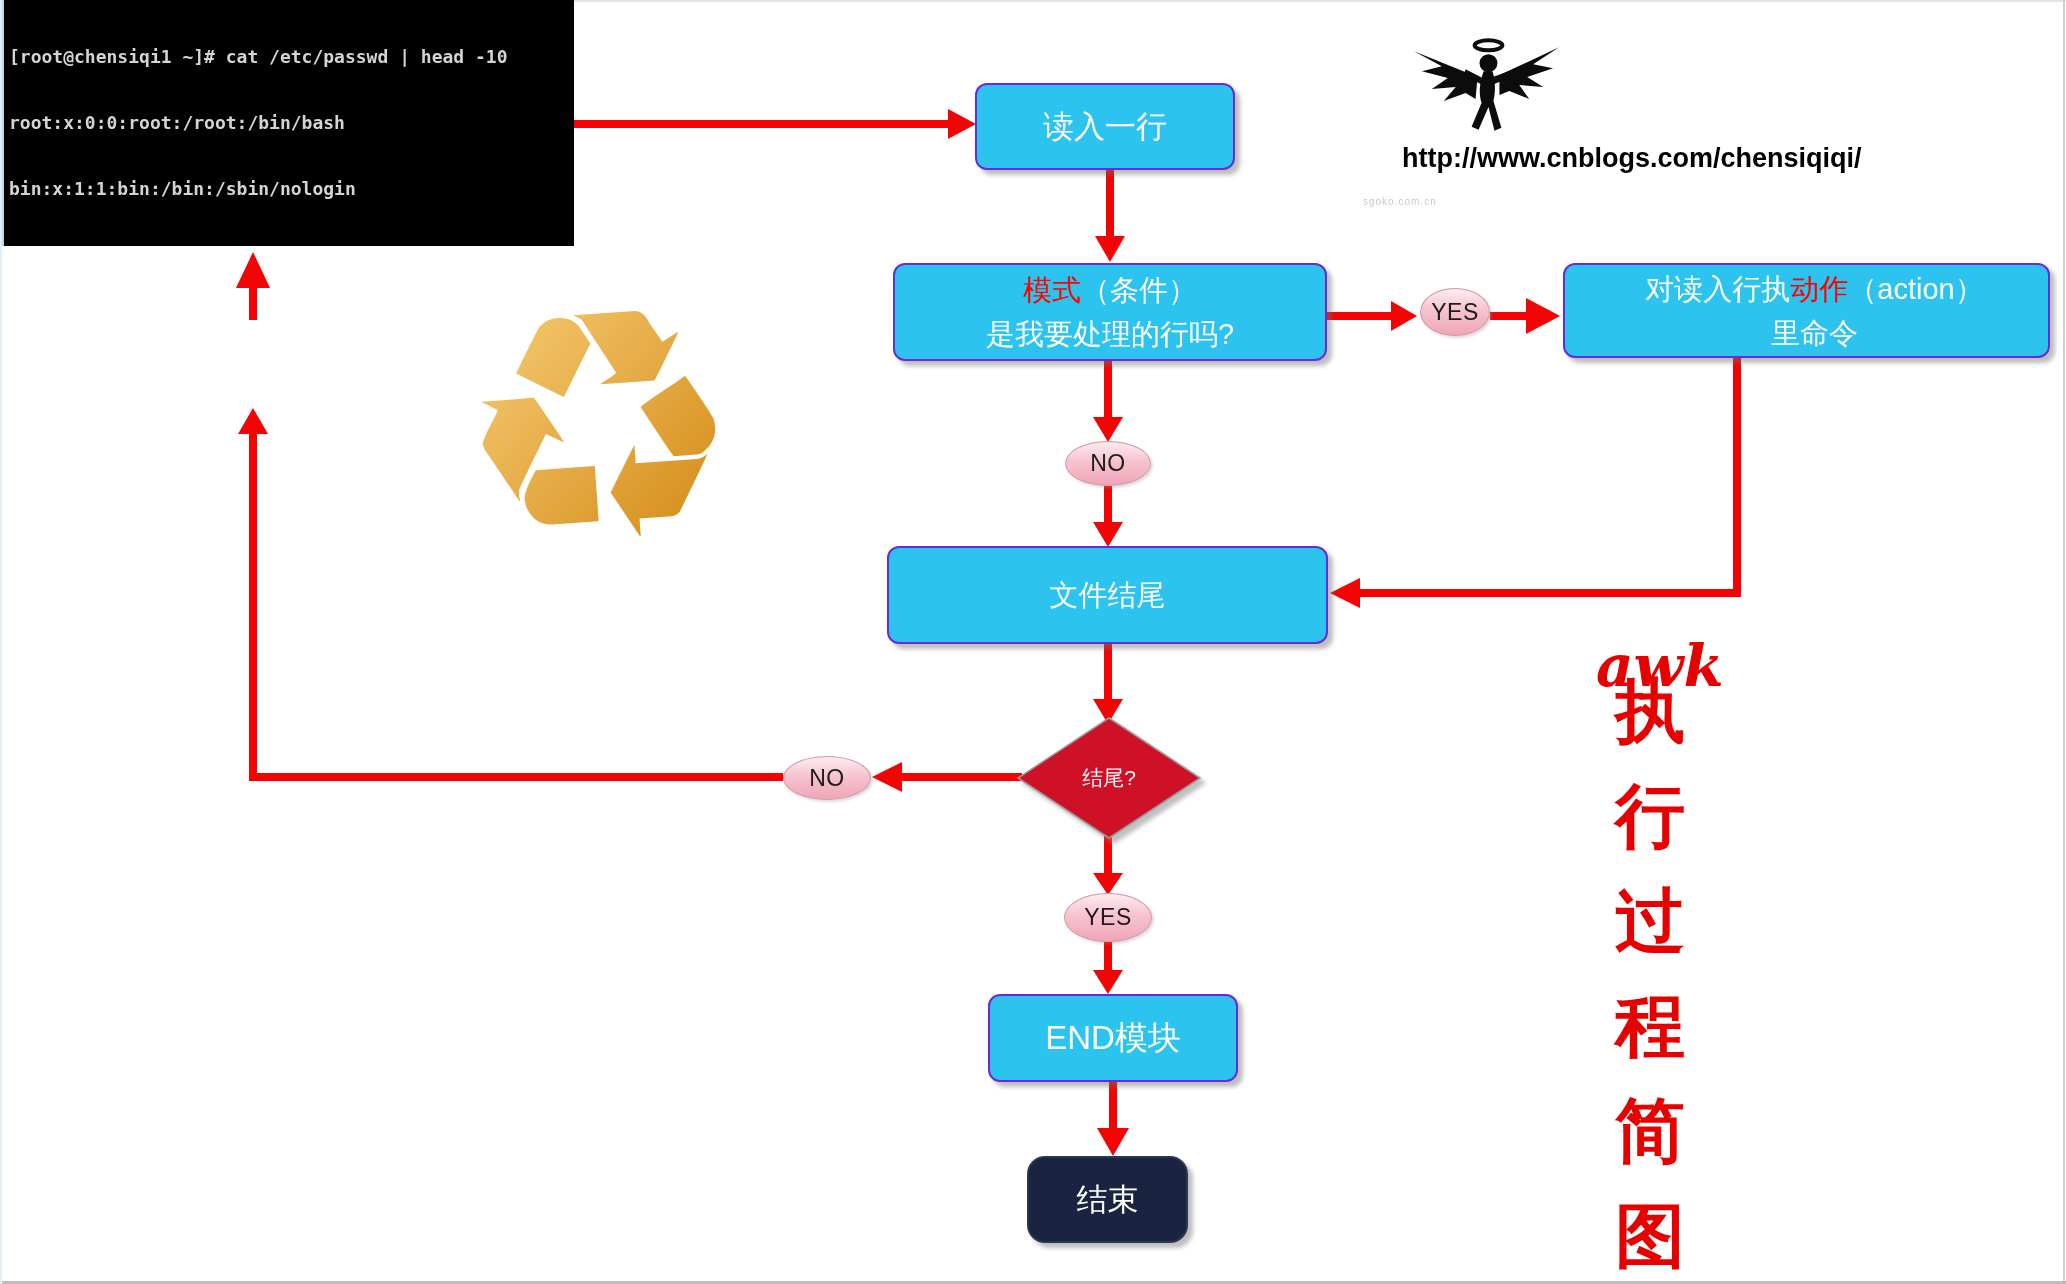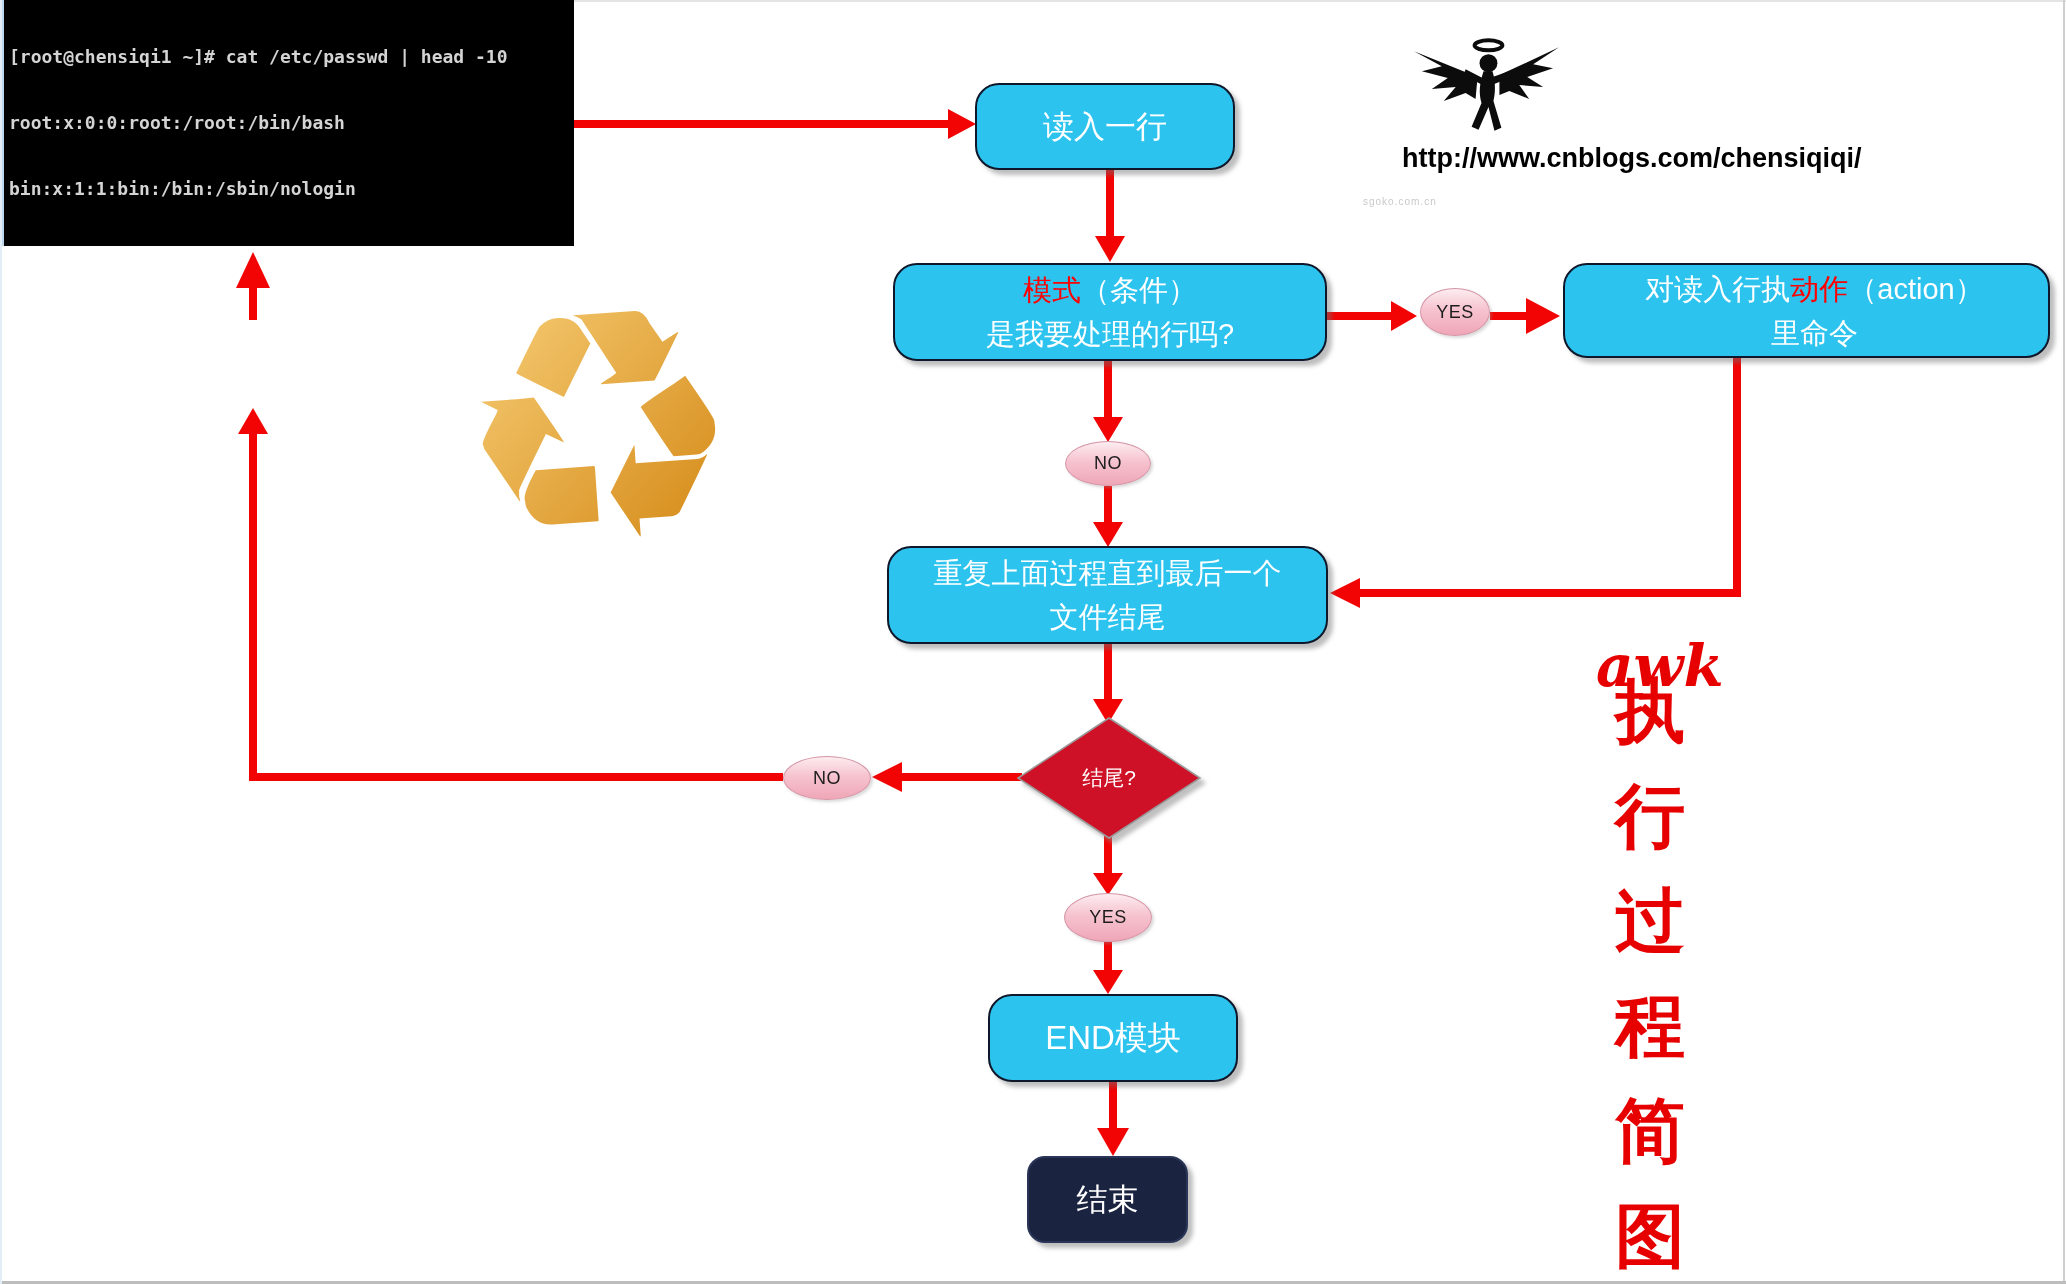--- a/index.html
+++ b/index.html
@@ -17,36 +17,36 @@
   
   .terminal{
     position:absolute;left:2px;top:0;width:572px;height:246px;background:#000;
     border-left:2px solid #BCD6EE;box-sizing:border-box;
     font-family:"DejaVu Sans Mono", monospace;font-weight:bold;font-size:18px;
     color:#D4D4D4;line-height:22px;padding:2px 0 0 5px;white-space:pre;overflow:hidden;
   }
 
   
   .node{
-    position:absolute;background:#2CC4EF;border:2px solid #0f172a;border-radius:24px;
+    position:absolute;background:#2CC4EF;border:2px solid #6d28d9;border-radius:12px;
     box-shadow:5px 5px 4px rgba(110,110,110,.45);
     display:flex;flex-direction:column;align-items:center;justify-content:center;
     color:#fff;text-align:center;box-sizing:border-box;
   }
   .node .ln{line-height:44px;white-space:nowrap;}
   .red-t{color:#FF0000;}
   .node.dark{background:#1A2340;border:2px solid #2A3558;border-radius:18px;}
 
   
   .oval{
     position:absolute;border-radius:50%;
     background:linear-gradient(180deg,#FDEDF0 0%,#F6C3CF 45%,#EFA6B7 100%);
     border:1px solid #D495A6;box-shadow:2px 2px 3px rgba(150,150,150,.35);
     display:flex;align-items:center;justify-content:center;
-    color:#1c1c1c;font-size:18px;letter-spacing:.5px;box-sizing:border-box;
+    color:#1c1c1c;font-size:23px;letter-spacing:.5px;box-sizing:border-box;
   }
 
   
   .diamond-wrap{position:absolute;left:1014px;top:714px;width:190px;height:128px;}
   .diamond-wrap svg{filter:drop-shadow(5px 5px 2px rgba(140,140,140,.55));}
   .diamond-label{
     position:absolute;left:0;top:0;width:100%;height:100%;
     display:flex;align-items:center;justify-content:center;
     color:#fff;font-size:21px;
   }
@@ -183,21 +183,20 @@
     <div class="ln"><span class="red-t">模式</span><span>（条件）</span></div>
     <div class="ln">是我要处理的行吗?</div>
   </div>
 
   <div class="node" style="left:1563px;top:263px;width:487px;height:95px;font-size:29px;padding-left:16px;">
     <div class="ln"><span>对读入行执</span><span class="red-t">动作</span><span>（action）</span></div>
     <div class="ln">里命令</div>
   </div>
 
   <div class="node" style="left:887px;top:546px;width:441px;height:98px;font-size:29px;">
-    <div class="ln">重复上面过程直到最后一个</div>
     <div class="ln">文件结尾</div>
   </div>
 
 
   <div class="node" style="left:988px;top:994px;width:250px;height:88px;font-size:33px;">
     <div class="ln">END模块</div>
   </div>
 
   <div class="node dark" style="left:1027px;top:1156px;width:161px;height:87px;font-size:31px;">
     <div class="ln">结束</div>

